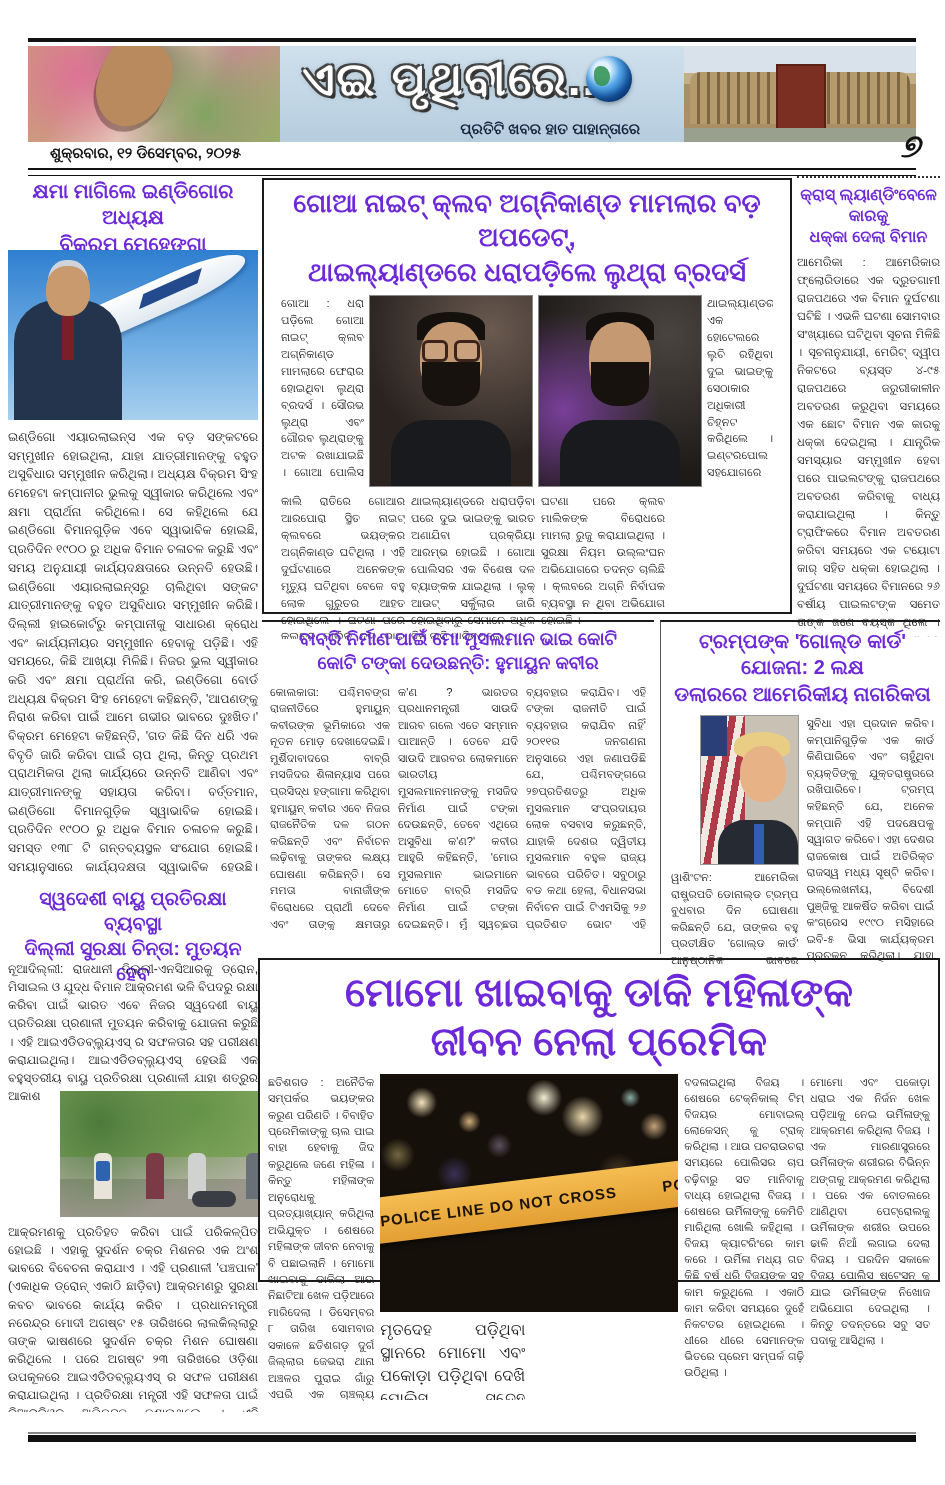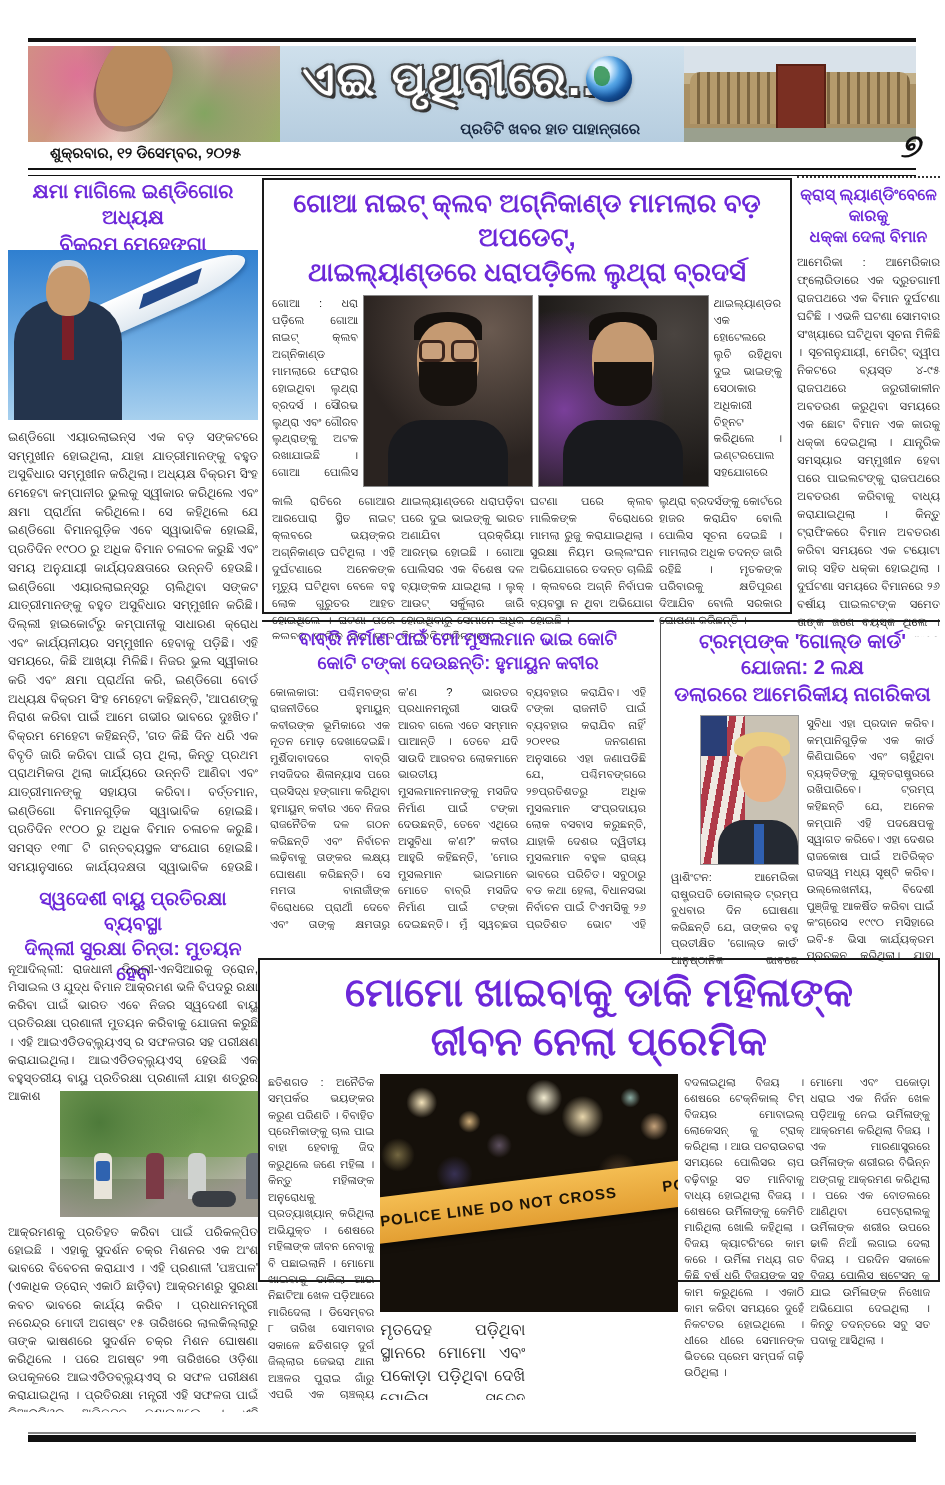--- a/index.html
+++ b/index.html
@@ -53,21 +53,21 @@
       linear-gradient(#86a861 0 52%,#b7b4a8 52% 70%,#9a968c 70%);}
   .ped{position:absolute;bottom:18px;width:18px;height:46px;border-radius:6px 6px 0 0;}
   .ped.p1{left:34px;background:#e8e4da;}
   .ped.p1::after{content:"";position:absolute;left:2px;top:8px;width:14px;height:20px;background:#2f63b0;border-radius:3px;}
   .ped.p2{left:86px;background:#7c3a46;}
   .ped.p3{left:128px;background:#cfd2cf;}
   .ped.p4{left:186px;background:#6a7078;}
   .moto{position:absolute;right:22px;bottom:10px;width:44px;height:16px;background:#3a3e44;border-radius:8px;}
 
   
-  .goa-box{left:262px;top:178px;width:530px;height:436px;border:2px solid #1a1a1a;box-sizing:border-box;padding:6px 8px;}
+  .goa-box{left:262px;top:178px;width:530px;height:436px;border:2px solid #1a1a1a;box-sizing:border-box;padding:6px 17px;}
   .goa-head{font-size:26px;}
   .goa-row1{margin-top:6px;gap:5px;}
   .goa-colL{width:88px;height:190px;font-size:11.3px;line-height:1.5;}
   .goa-colR{width:70px;height:190px;font-size:11.3px;line-height:1.5;}
   .portrait{width:172px;height:190px;position:relative;overflow:hidden;border:1px solid #888;}
   .port1{background:radial-gradient(circle at 75% 18%,#6a5a50,#2a2320 65%);}
   .port2{background:radial-gradient(circle at 15% 60%,#7a3f9a,transparent 55%),radial-gradient(circle at 80% 20%,#4a4440,#1d1a18 70%);}
   .face{position:absolute;left:50%;top:26px;transform:translateX(-50%);width:62px;height:74px;background:#c59a72;border-radius:46% 46% 42% 42%;}
   .hair{position:absolute;left:50%;top:16px;transform:translateX(-50%);width:68px;height:28px;background:#14100d;border-radius:50% 50% 0 0;}
   .beard{position:absolute;left:50%;top:66px;transform:translateX(-50%);width:58px;height:44px;background:#17120e;border-radius:0 0 46% 46%;}
@@ -206,21 +206,20 @@
         <div class="face"></div>
         <div class="beard"></div>
         <div class="torso"></div>
       </div>
       <div class="bodytxt goa-colR">ଥାଇଲ୍ୟାଣ୍ଡର ଏକ ହୋଟେଲରେ ଲୁଚି ରହିଥିବା ଦୁଇ ଭାଇଙ୍କୁ ସେଠାକାର ଅଧିକାରୀ ଚିହ୍ନଟ କରିଥିଲେ । ଇଣ୍ଟରପୋଲ ସହଯୋଗରେ ସେମାନଙ୍କୁ ଅଟକ ରଖାଯାଇଥିଲା । ଏହାପରେ ଭାରତ ଅଣାଯିବା ପ୍ରକ୍ରିୟା ଆରମ୍ଭ ହୋଇଥିଲା ।</div>
     </div>
     <div class="colrow goa-row2">
       <div class="bodytxt goa-bcol">କାଲି ରାତିରେ ଗୋଆର ଆରପୋରା ସ୍ଥିତ ନାଇଟ୍ କ୍ଲବରେ ଭୟଙ୍କର ଅଗ୍ନିକାଣ୍ଡ ଘଟିଥିଲା । ଏହି ଦୁର୍ଘଟଣାରେ ଅନେକଙ୍କ ମୃତ୍ୟୁ ଘଟିଥିବା ବେଳେ ବହୁ ଲୋକ ଗୁରୁତର ଆହତ ହୋଇଥିଲେ । ଘଟଣା ପରେ କ୍ଲବର ମାଲିକ ଦୁଇ ଭାଇ ଫେରାର ହୋଇଯାଇଥିଲେ ।</div>
       <div class="bodytxt goa-bcol">ଥାଇଲ୍ୟାଣ୍ଡରେ ଧରାପଡ଼ିବା ପରେ ଦୁଇ ଭାଇଙ୍କୁ ଭାରତ ଅଣାଯିବା ପ୍ରକ୍ରିୟା ଆରମ୍ଭ ହୋଇଛି । ଗୋଆ ପୋଲିସର ଏକ ବିଶେଷ ଦଳ ବ୍ୟାଙ୍କକ ଯାଇଥିଲା । ଲୁକ୍ ଆଉଟ୍ ସର୍କୁଲାର ଜାରି ହୋଇଥିବାରୁ ସେମାନେ ଅଧିକ ଦିନ ଲୁଚି ପାରିନଥିଲେ ।</div>
       <div class="bodytxt goa-bcol">ଘଟଣା ପରେ କ୍ଲବ ମାଲିକଙ୍କ ବିରୋଧରେ ମାମଲା ରୁଜୁ କରାଯାଇଥିଲା । ସୁରକ୍ଷା ନିୟମ ଉଲ୍ଲଂଘନ ଅଭିଯୋଗରେ ତଦନ୍ତ ଚାଲିଛି । କ୍ଲବରେ ଅଗ୍ନି ନିର୍ବାପକ ବ୍ୟବସ୍ଥା ନ ଥିବା ଅଭିଯୋଗ ହୋଇଛି ।</div>
-      <div class="bodytxt goa-bcol">ଲୁଥ୍ରା ବ୍ରଦର୍ସଙ୍କୁ କୋର୍ଟରେ ହାଜର କରାଯିବ ବୋଲି ପୋଲିସ ସୂଚନା ଦେଇଛି । ମାମଲାର ଅଧିକ ତଦନ୍ତ ଜାରି ରହିଛି । ମୃତକଙ୍କ ପରିବାରକୁ କ୍ଷତିପୂରଣ ଦିଆଯିବ ବୋଲି ସରକାର ଘୋଷଣା କରିଛନ୍ତି ।</div>
     </div>
   </div>
 
   <div class="abs crash-wrap">
     <div class="crash-dots"></div>
     <div class="headline crash-head">
       <div>କ୍ରାସ୍ ଲ୍ୟାଣ୍ଡିଂବେଳେ କାରକୁ</div>
       <div>ଧକ୍କା ଦେଲା ବିମାନ</div>
     </div>
     <div class="bodytxt crash-body">ଆମେରିକା : ଆମେରିକାର ଫ୍ଲୋରିଡାରେ ଏକ ଦ୍ରୁତଗାମୀ ରାଜପଥରେ ଏକ ବିମାନ ଦୁର୍ଘଟଣା ଘଟିଛି । ଏଭଳି ଘଟଣା ସୋମବାର ସଂଖ୍ୟାରେ ଘଟିଥିବା ସୂଚନା ମିଳିଛି । ସୂଚନାନୁଯାୟୀ, ମେରିଟ୍ ଦ୍ୱୀପ ନିକଟରେ ବ୍ୟସ୍ତ ୪-୯୫ ରାଜପଥରେ ଜରୁରୀକାଳୀନ ଅବତରଣ କରୁଥିବା ସମୟରେ ଏକ ଛୋଟ ବିମାନ ଏକ କାରକୁ ଧକ୍କା ଦେଇଥିଲା । ଯାନ୍ତ୍ରିକ ସମସ୍ୟାର ସମ୍ମୁଖୀନ ହେବା ପରେ ପାଇଲଟଙ୍କୁ ରାଜପଥରେ ଅବତରଣ କରିବାକୁ ବାଧ୍ୟ କରାଯାଇଥିଲା । କିନ୍ତୁ ଟ୍ରାଫିକରେ ବିମାନ ଅବତରଣ କରିବା ସମୟରେ ଏକ ଟୟୋଟା କାର୍ ସହିତ ଧକ୍କା ହୋଇଥିଲା । ଦୁର୍ଘଟଣା ସମୟରେ ବିମାନରେ ୨୬ ବର୍ଷୀୟ ପାଇଲଟଙ୍କ ସମେତ ତାଙ୍କ ଜଣେ ବୟସ୍କ ଥିଲେ । କିନ୍ତୁ କେହି ଏଥିରେ ଆହତ ହୋଇନଥିଲେ । ବିମାନଟି ଉଭୟ ଇଞ୍ଜିନରେ ଶକ୍ତି ହରାଇବାରୁ ପାଇଲଟ୍ ଜରୁରୀକାଳୀନ ଅବତରଣ କରିଥିଲେ । ଅନ୍ୟପଟେ ଟୟୋଟା କ୍ୟାମ୍ରି ଚଲାଉଥିବା ୫୬ ବର୍ଷୀୟା ମହିଳା ସାମାନ୍ୟ ଆହତ ହୋଇଥିଲେ । ତାଙ୍କୁ ତୁରନ୍ତ ନିକଟସ୍ଥ ହସ୍ପିଟାଲକୁ ନିଆଯାଇଥିଲା ।</div>

